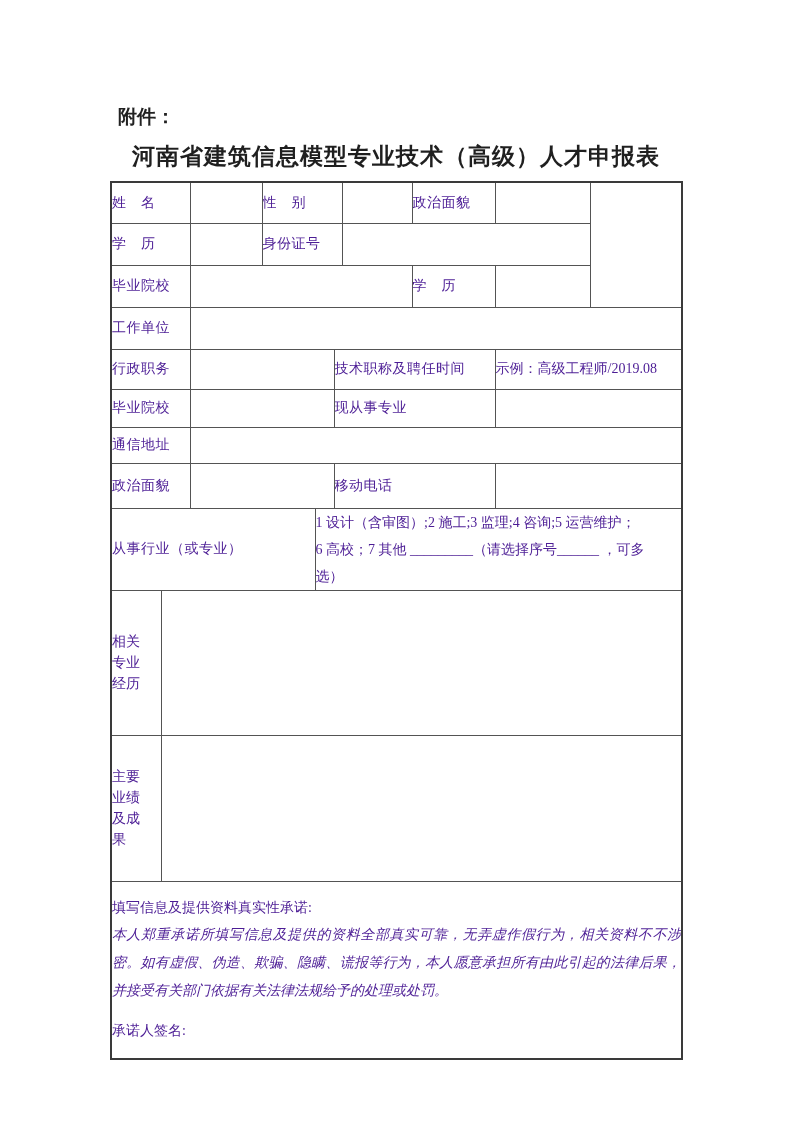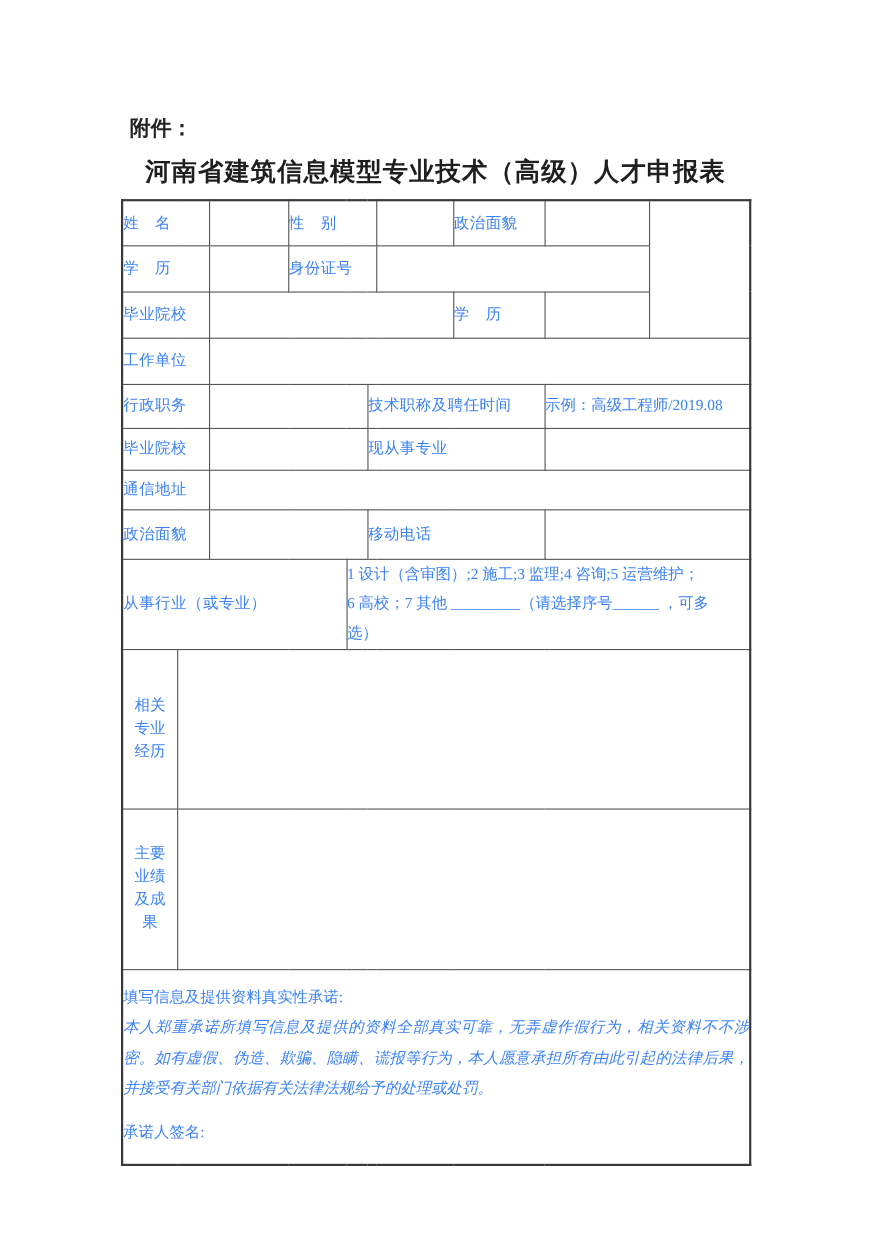--- a/index.html
+++ b/index.html
@@ -42,27 +42,26 @@
     top: 181px;
     width: 572px;
     border-collapse: collapse;
     table-layout: fixed;
     border: 2px solid #3a3a3a;
   }
   table.form td {
     border: 1px solid #545454;
     font-size: 14px;
     vertical-align: middle;
-    color: #3b82f6;
+    color: #4c1d95;
     overflow: hidden;
     padding: 0;
   }
   td.lbl { padding-left: 9px; text-align: left; letter-spacing: 0.5px; }
   td.vert-lbl {
-    text-align: center;
     white-space: pre-line;
     line-height: 21px;
     padding-left: 0;
   }
   td.opts {
     padding: 4px 10px;
     line-height: 27px;
     white-space: pre-line;
     font-size: 13.5px;
     vertical-align: middle;

